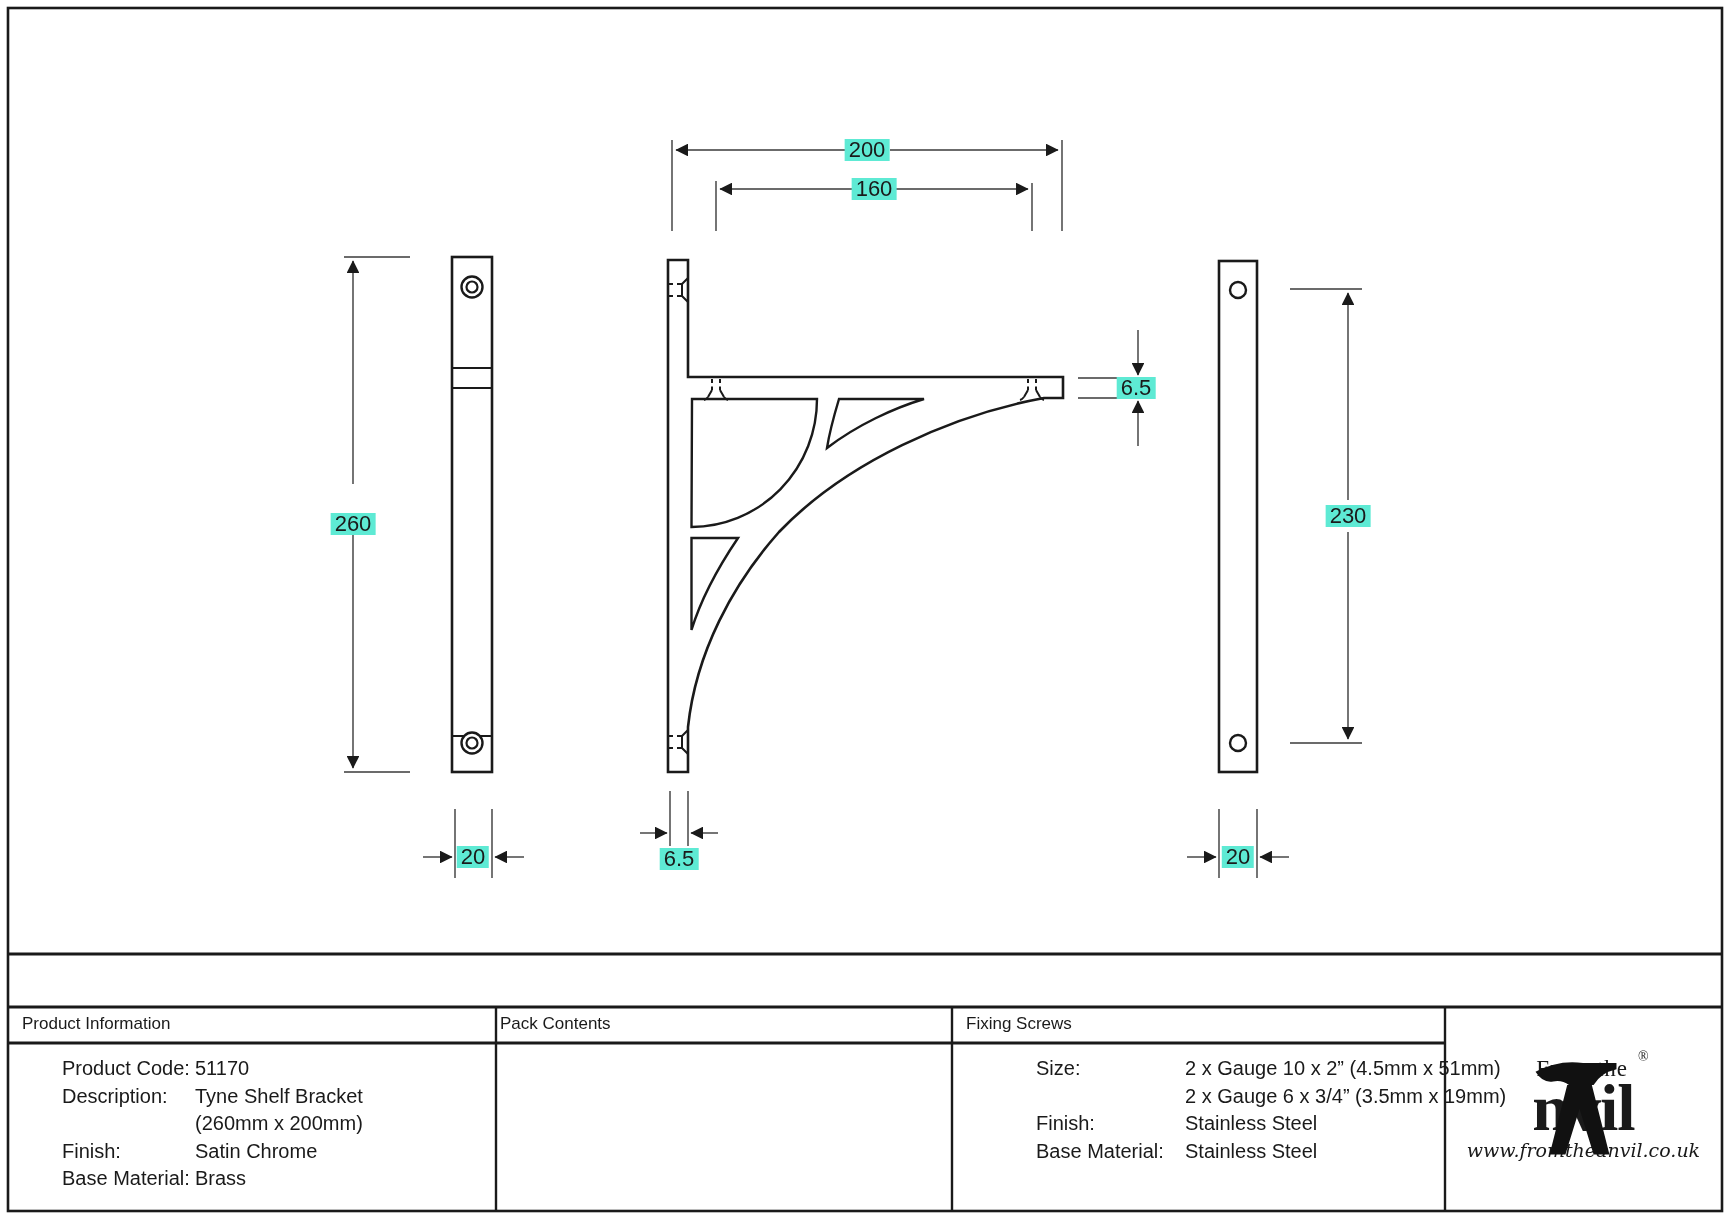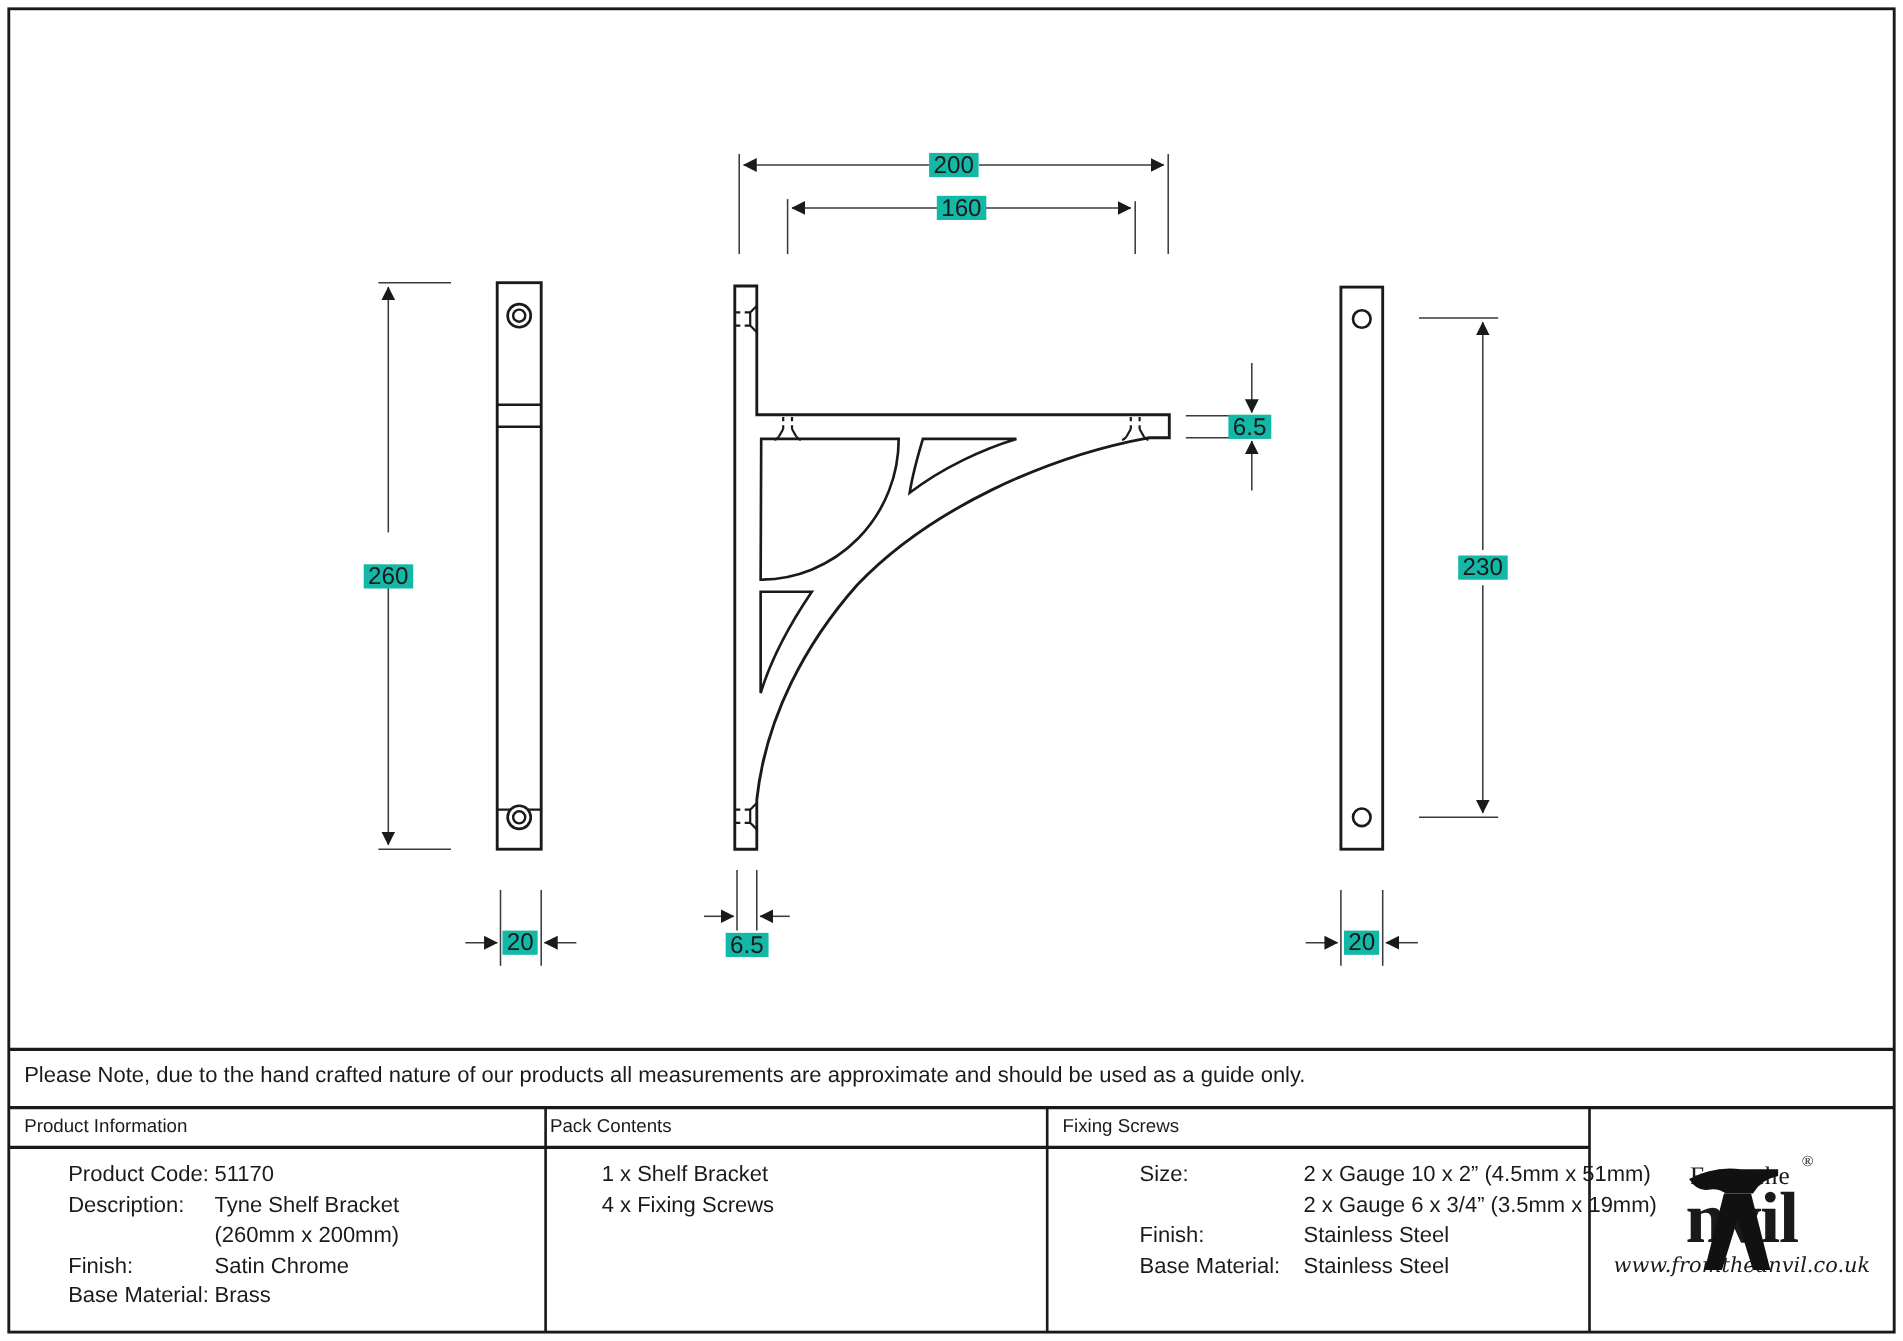--- a/index.html
+++ b/index.html
@@ -3,21 +3,21 @@
 <meta charset="utf-8">
 <style>
   html,body{margin:0;padding:0;background:#e8e8e8;}
   #sheet{
     position:relative;width:1730px;height:1219px;background:#ffffff;
     font-family:"Liberation Sans",sans-serif;color:#1a1a1a;overflow:hidden;
   }
   #sheet svg{position:absolute;left:0;top:0;}
   .dim-label{
     position:absolute;transform:translate(-50%,-50%);
-    font-size:22px;color:#1a1a1a;background:#14b8a6;padding:0 4px;
+    font-size:22px;color:#1a1a1a;background:#5eead4;padding:0 4px;
     white-space:nowrap;line-height:1;
   }
   .note-text{
     position:absolute;left:22px;top:967px;font-size:20px;white-space:nowrap;
   }
   .col-header{
     position:absolute;top:1014px;font-size:17px;white-space:nowrap;
   }
   .spec-col{position:absolute;top:1055px;font-size:20px;margin-left:40px;}
   .spec-row{display:flex;line-height:27.5px;white-space:nowrap;}
@@ -177,21 +177,20 @@
 
   <span class="dim-label" style="left:867px;top:150px;">200</span>
   <span class="dim-label" style="left:874px;top:189px;">160</span>
   <span class="dim-label" style="left:353px;top:524px;">260</span>
   <span class="dim-label" style="left:1348px;top:516px;">230</span>
   <span class="dim-label" style="left:473px;top:857px;">20</span>
   <span class="dim-label" style="left:679px;top:859px;">6.5</span>
   <span class="dim-label" style="left:1136px;top:388px;">6.5</span>
   <span class="dim-label" style="left:1238px;top:857px;">20</span>
 
-  <div class="note-text">Please Note, due to the hand crafted nature of our products all measurements are approximate and should be used as a guide only.</div>
 
   <div class="col-header" style="left:22px;">Product Information</div>
   <div class="col-header" style="left:500px;">Pack Contents</div>
   <div class="col-header" style="left:966px;">Fixing Screws</div>
 
   <div class="spec-col pi" style="left:22px;">
     <div class="spec-row">
       <span class="spec-label">Product Code:</span>
       <span class="spec-value">51170</span>
     </div>
@@ -206,24 +205,20 @@
     <div class="spec-row">
       <span class="spec-label">Finish:</span>
       <span class="spec-value">Satin Chrome</span>
     </div>
     <div class="spec-row">
       <span class="spec-label">Base Material:</span>
       <span class="spec-value">Brass</span>
     </div>
   </div>
 
-  <div class="spec-col" style="left:507px;">
-    <div class="pack-item">1 x Shelf Bracket</div>
-    <div class="pack-item">4 x Fixing Screws</div>
-  </div>
 
   <div class="spec-col fx" style="left:996px;">
     <div class="spec-row">
       <span class="spec-label">Size:</span>
       <span class="spec-value">2 x Gauge 10 x 2” (4.5mm x 51mm)</span>
     </div>
     <div class="spec-row">
       <span class="spec-label"></span>
       <span class="spec-value">2 x Gauge 6 x 3/4” (3.5mm x 19mm)</span>
     </div>

